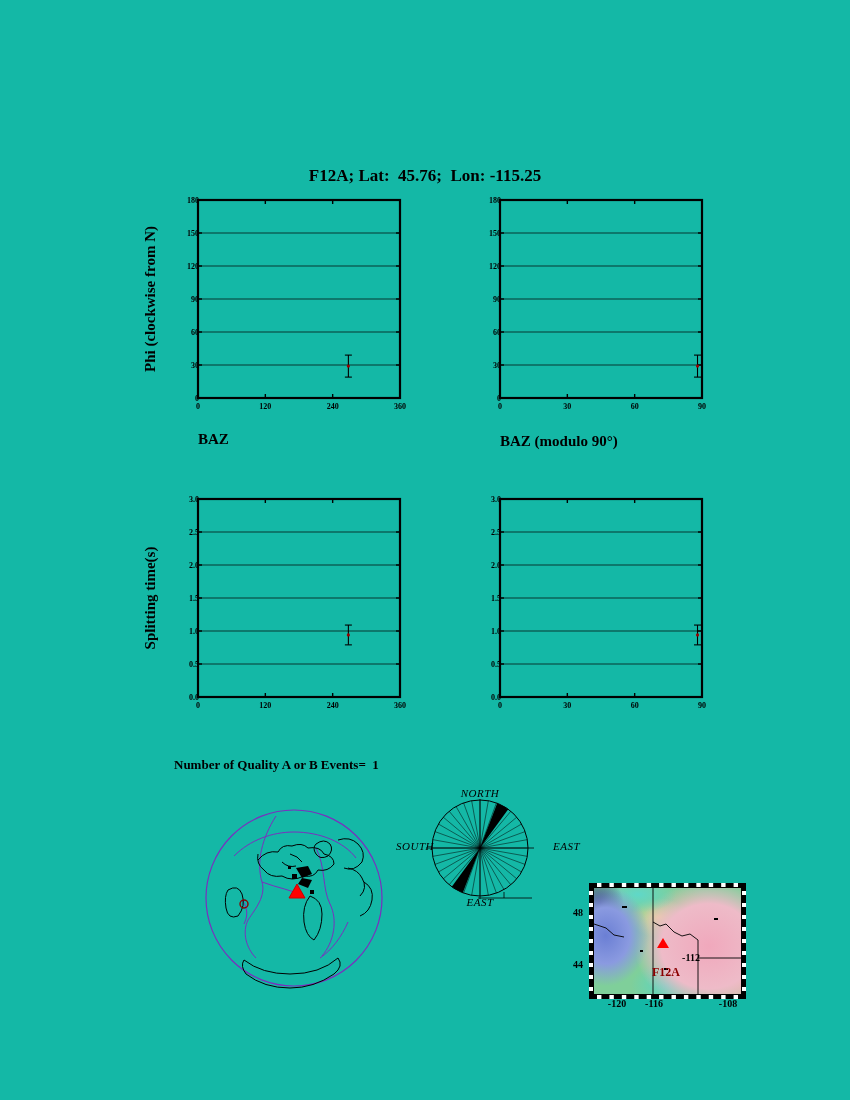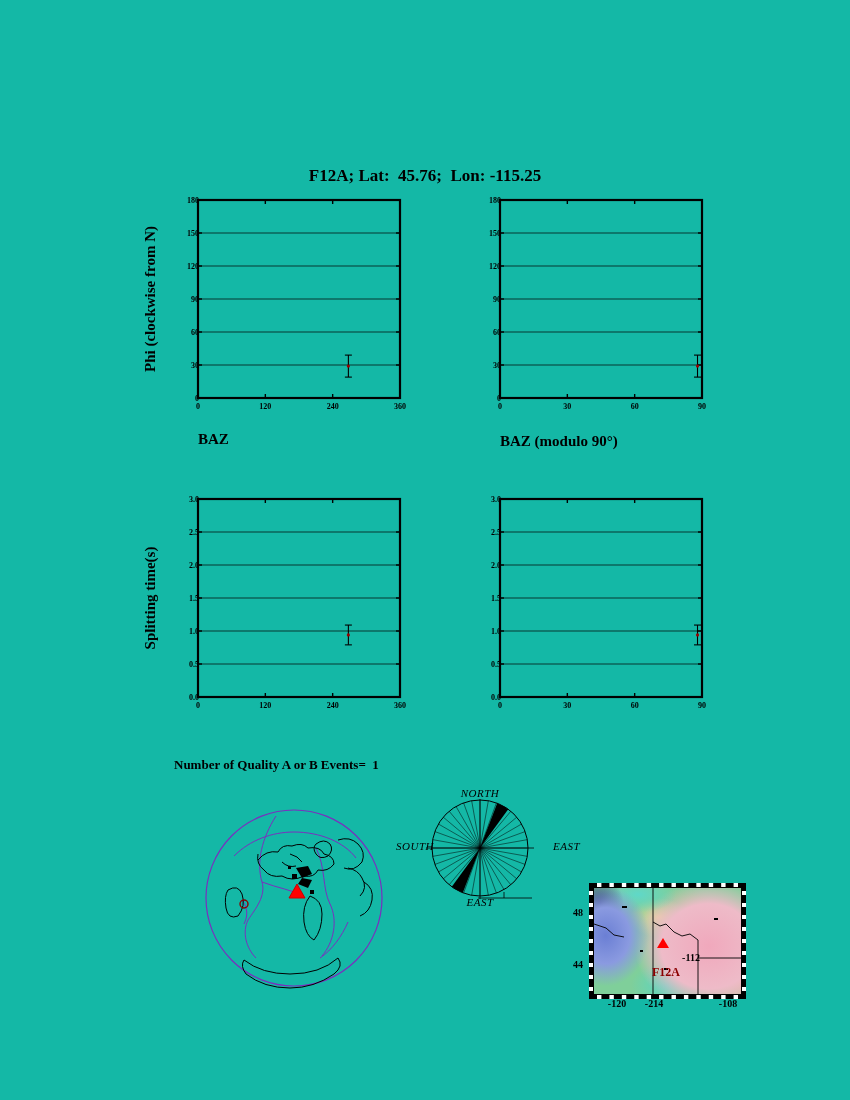--- a/index.html
+++ b/index.html
@@ -347,19 +347,19 @@
           <rect x="70" y="80" width="4" height="2"></rect>
           <rect x="120" y="30" width="4" height="2"></rect>
           <rect x="46" y="62" width="3" height="2"></rect>
         </g>
       </svg>
     </div>
   </div>
   <div class="tri" style="left:657px;top:938px"></div>
   <div class="stationlab">F12A</div>
   <span class="maplab-x" style="left:602px;top:998px">-120</span>
-  <span class="maplab-x" style="left:639px;top:998px">-214</span>
+  <span class="maplab-x" style="left:639px;top:998px">-116</span>
   <span class="maplab-x" style="left:676px;top:952px">-112</span>
   <span class="maplab-x" style="left:713px;top:998px">-108</span>
   <span class="maplab-y" style="left:570px;top:907px">48</span>
   <span class="maplab-y" style="left:570px;top:959px">44</span>
 
 </div>
 
 </body></html>

